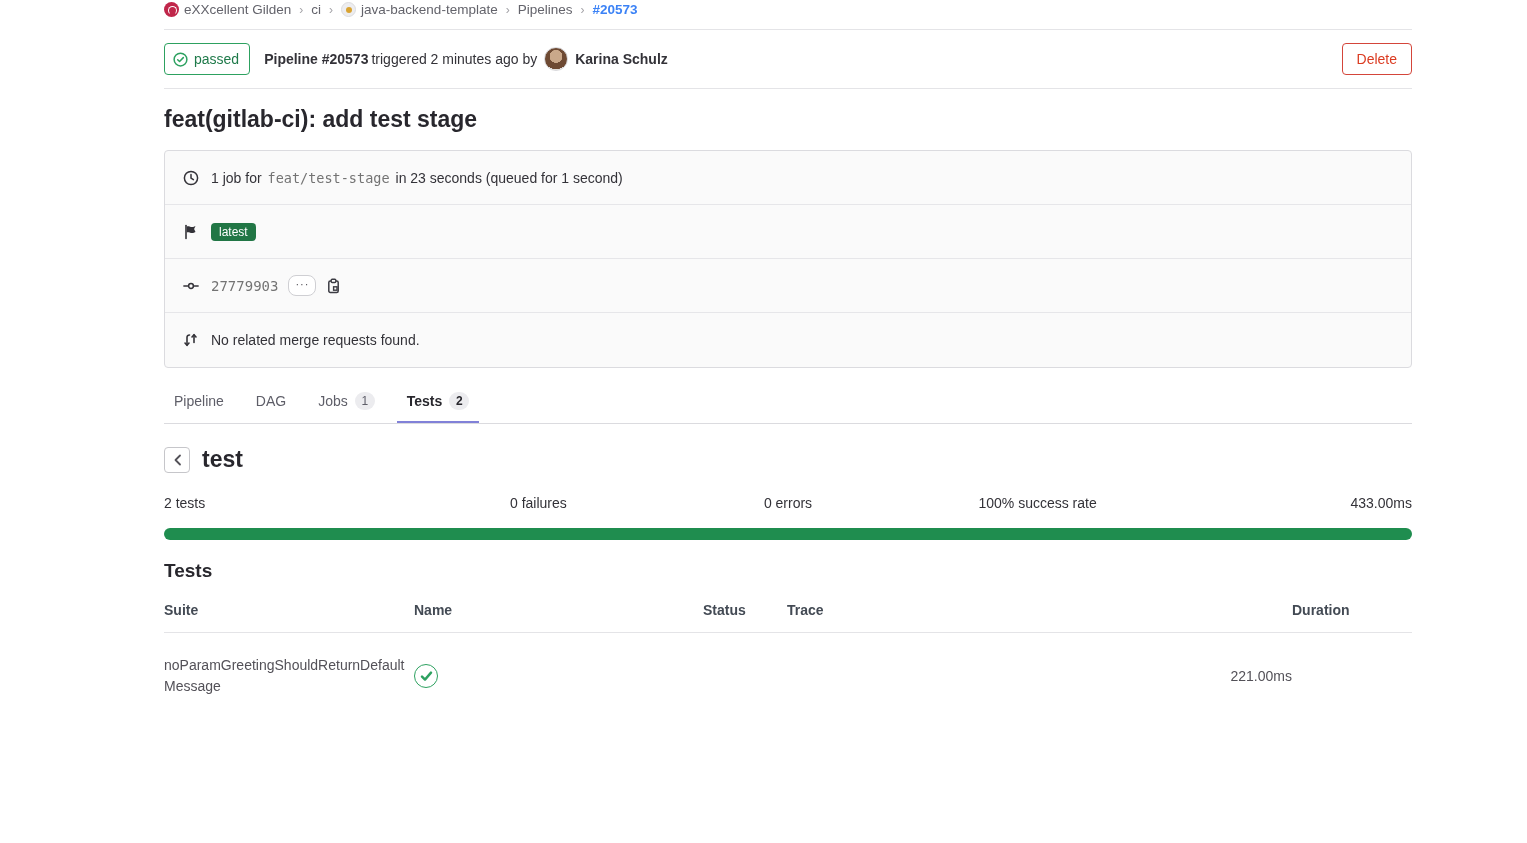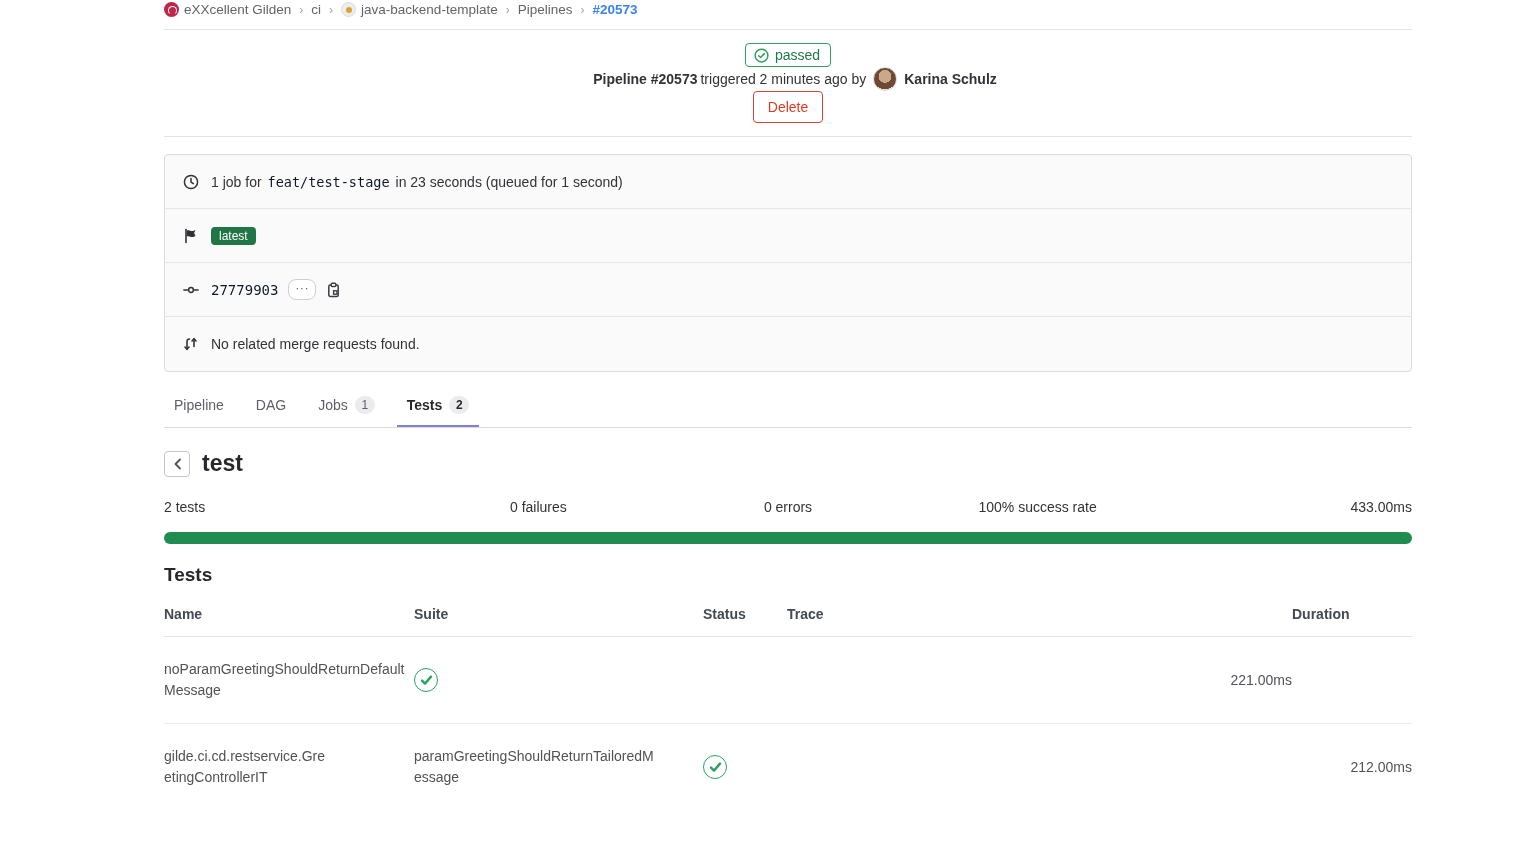--- a/index.html
+++ b/index.html
@@ -19,21 +19,21 @@
   .avatar-group::after { content:""; position:absolute; left:4px; top:4px; width:7px; height:7px;
     border:1.5px solid #fff; border-radius:50%; border-bottom-color:transparent; }
   .avatar-project { background:#ededf0; border:1px solid #dcdcde; }
   .avatar-project::after { content:""; position:absolute; left:4px; top:4px; width:6px; height:6px;
     background:#d9a331; border-radius:50%; }
 
   .hr { border-top:1px solid #e4e4e7; }
   .hr-top { margin-top:12px; }
 
   
-  .status-row { display:flex; align-items:center; padding:13px 0; border-bottom:1px solid #e4e4e7;flex-direction:column; }
+  .status-row { display:flex; padding:13px 0; border-bottom:1px solid #e4e4e7; }
   .ci-badge { display:inline-flex; align-items:center; gap:6px; border:1px solid #2da160;
     color:#1f7a4a; border-radius:4px; padding:3px 10px 3px 8px; font-size:14px; background:#fff; cursor:pointer; }
   .ci-badge svg { display:block; }
   .status-text { margin-left:14px; font-size:14px; color:#333238; display:flex; align-items:center; gap:3px; }
   .bold { font-weight:bold; }
   .avatar-user { width:24px; height:24px; border-radius:50%; margin:0 4px;
     background:radial-gradient(circle at 50% 38%, #caa88a 0 36%, #6e4a33 37% 72%, #e8e3de 73%);
     border:1px solid #d9d9dc; cursor:pointer; }
   .spacer { flex:1; }
   .btn-delete { border:1px solid #d4453a; color:#db3b21; background:#fff; border-radius:4px;
@@ -41,21 +41,21 @@
 
   
   h1.pipeline-title { font-size:23px; font-weight:bold; color:#28272d; margin-top:17px; }
 
   
   .info-card { margin-top:17px; background:#fafafa; border:1px solid #dbdbdf; border-radius:4px; }
   .info-row { display:flex; align-items:center; padding:0 18px; height:54px;
     border-bottom:1px solid #e6e6e9; font-size:14px; color:#333238; }
   .info-row:last-child { border-bottom:none; }
   .info-icon { width:16px; margin-right:12px; color:#333238; display:flex; align-items:center; }
-  .link-blue { color:#0f172a; cursor:pointer; }
+  .link-blue { color:#737373; cursor:pointer; }
   .ref-link { font-size:13.5px; }
   .badge-latest { background:#217645; color:#fff; font-size:12px; border-radius:4px;
     padding:3px 8px; line-height:1; }
   .commit-row-inner { display:flex; align-items:center; gap:10px; }
   .btn-ellipsis { border:1px solid #cfcfd3; background:#fff; border-radius:8px; color:#535158;
     font-size:11px; line-height:1; padding:3px 6px 5px; cursor:pointer; letter-spacing:1px; }
   .btn-copy { background:none; border:none; cursor:pointer; color:#3c3c43; padding:0; display:flex; }
 
   
   .tabs { display:flex; margin-top:14px; border-bottom:1px solid #dbdbdf; }
@@ -135,20 +135,21 @@
     <span class="status-text">
       <span class="bold">Pipeline #20573</span>
       <span>triggered 2 minutes ago by</span>
       <span class="avatar-user"></span>
       <span class="bold">Karina Schulz</span>
     </span>
     <span class="spacer"></span>
     <button class="btn-delete">Delete</button>
   </div>
 
+  <h1 class="pipeline-title">feat(gitlab-ci): add test stage</h1>
 
   <div class="info-card">
     <div class="info-row">
       <span class="info-icon">
         <svg width="16" height="16" viewBox="0 0 16 16">
           <circle cx="8" cy="8" r="6.6" fill="none" stroke="#333238" stroke-width="1.5"></circle>
           <path d="M8 4.4V8l2.4 1.6" fill="none" stroke="#333238" stroke-width="1.5" stroke-linecap="round"></path>
         </svg>
       </span>
       <span>1 job for</span>
@@ -229,48 +230,35 @@
     <div>0 errors</div>
     <div>100% success rate</div>
     <div>433.00ms</div>
   </div>
   <div class="progress"></div>
 
   <h2 class="tests-heading">Tests</h2>
 
   <div class="tbl">
     <div class="tbl-row tbl-head">
+      <div>Suite</div>
       <div>Name</div>
-      <div>Suite</div>
       <div>Status</div>
       <div>Trace</div>
       <div class="col-duration">Duration</div>
     </div>
 
     <div class="tbl-row tbl-body-row">
       <div class="cell-name">noParamGreetingShouldReturnDefaultMessage</div>
       <div>
         <span class="status-circle">
           <svg width="13" height="11" viewBox="0 0 13 11">
             <path d="M2 5.6l3 3 6-7" fill="none" stroke="#2da160" stroke-width="2.4" stroke-linecap="round" stroke-linejoin="round"></path>
           </svg>
         </span>
       </div>
       <div></div>
       <div class="cell-duration">221.00ms</div>
     </div>
 
-    <div class="tbl-row tbl-body-row">
-      <div class="cell-suite">gilde.ci.cd.restservice.GreetingControllerIT</div>
-      <div class="cell-name">paramGreetingShouldReturnTailoredMessage</div>
-      <div>
-        <span class="status-circle">
-          <svg width="13" height="11" viewBox="0 0 13 11">
-            <path d="M2 5.6l3 3 6-7" fill="none" stroke="#2da160" stroke-width="2.4" stroke-linecap="round" stroke-linejoin="round"></path>
-          </svg>
-        </span>
-      </div>
-      <div></div>
-      <div class="cell-duration">212.00ms</div>
-    </div>
   </div>
 
 </div>
 
 </body></html>

